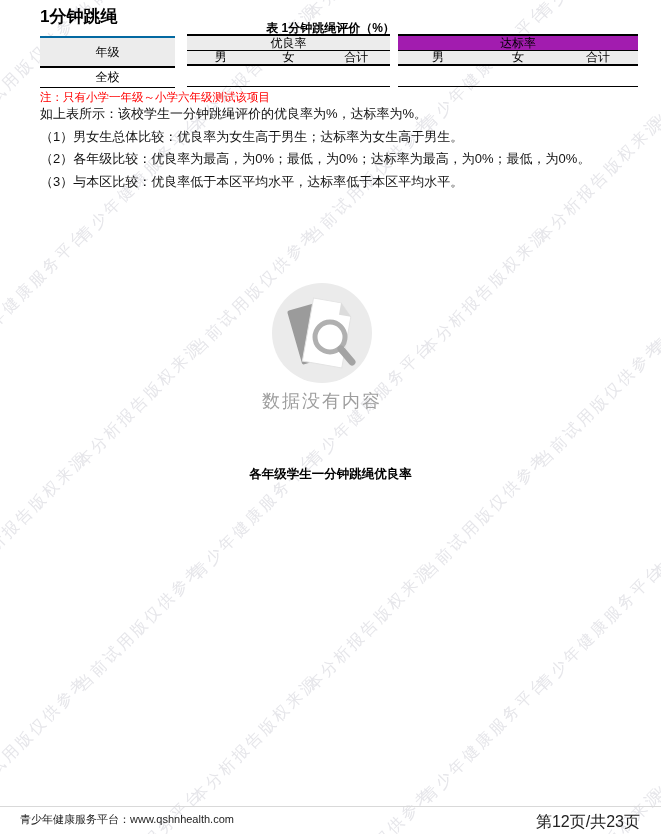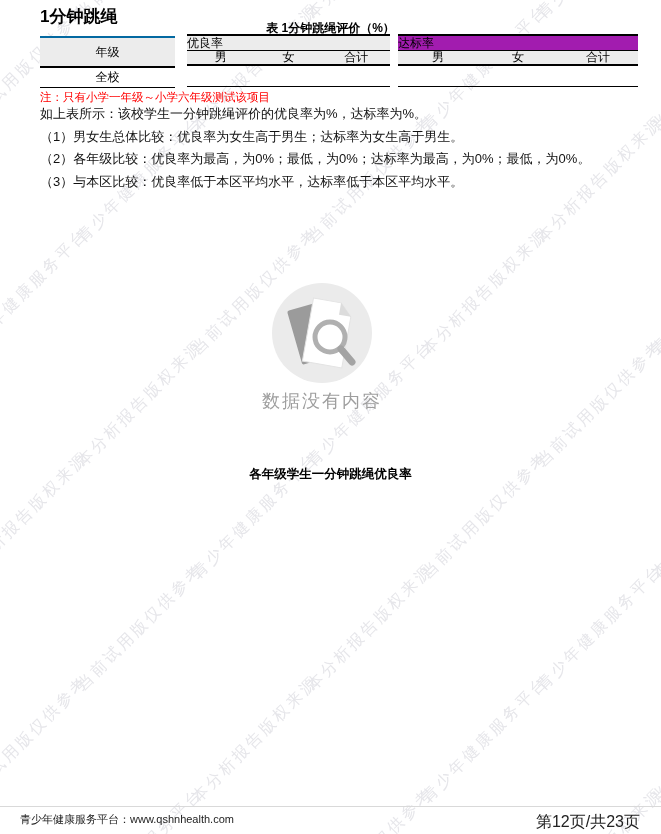--- a/index.html
+++ b/index.html
@@ -21,21 +21,21 @@
   
   #tbl { position:absolute; left:40px; top:34px; display:flex; align-items:flex-start; }
   .tbl-left { width:135px; margin-top:2px; border-top:2px solid #0369a1; }
   .left-header { height:28px; line-height:28px; text-align:center; font-size:12px;
                  background:#ececec; border-bottom:2px solid #000; }
   .left-data { height:19px; line-height:19px; text-align:center; font-size:12px;
                border-bottom:1.5px solid #000; }
   .gap1 { width:12px; } .gap2 { width:8px; }
   .tbl-block { border-top:2px solid #000; }
   .blk-mid { width:203px; } .blk-right { width:240px; }
-  .group-label { height:14px; line-height:14px; font-size:12px;
+  .group-label { height:14px; line-height:14px; text-align:center; font-size:12px;
                  background:#ececec; border-bottom:1px solid #000; }
   .sub-row { display:flex; height:13px; line-height:13px; background:#ececec;
              border-bottom:2px solid #000; font-size:12px; }
   .sub-row span { flex:1; text-align:center; }
   .data-row { display:flex; height:20px; line-height:20px; border-bottom:1.5px solid #000; font-size:12px; }
   .data-row span { flex:1; text-align:center; }
 
   .note { position:absolute; left:40px; top:90px; font-size:11.5px; color:#ff0000; }
 
   .analysis { position:absolute; left:40px; top:103px; width:582px; font-size:13px;

